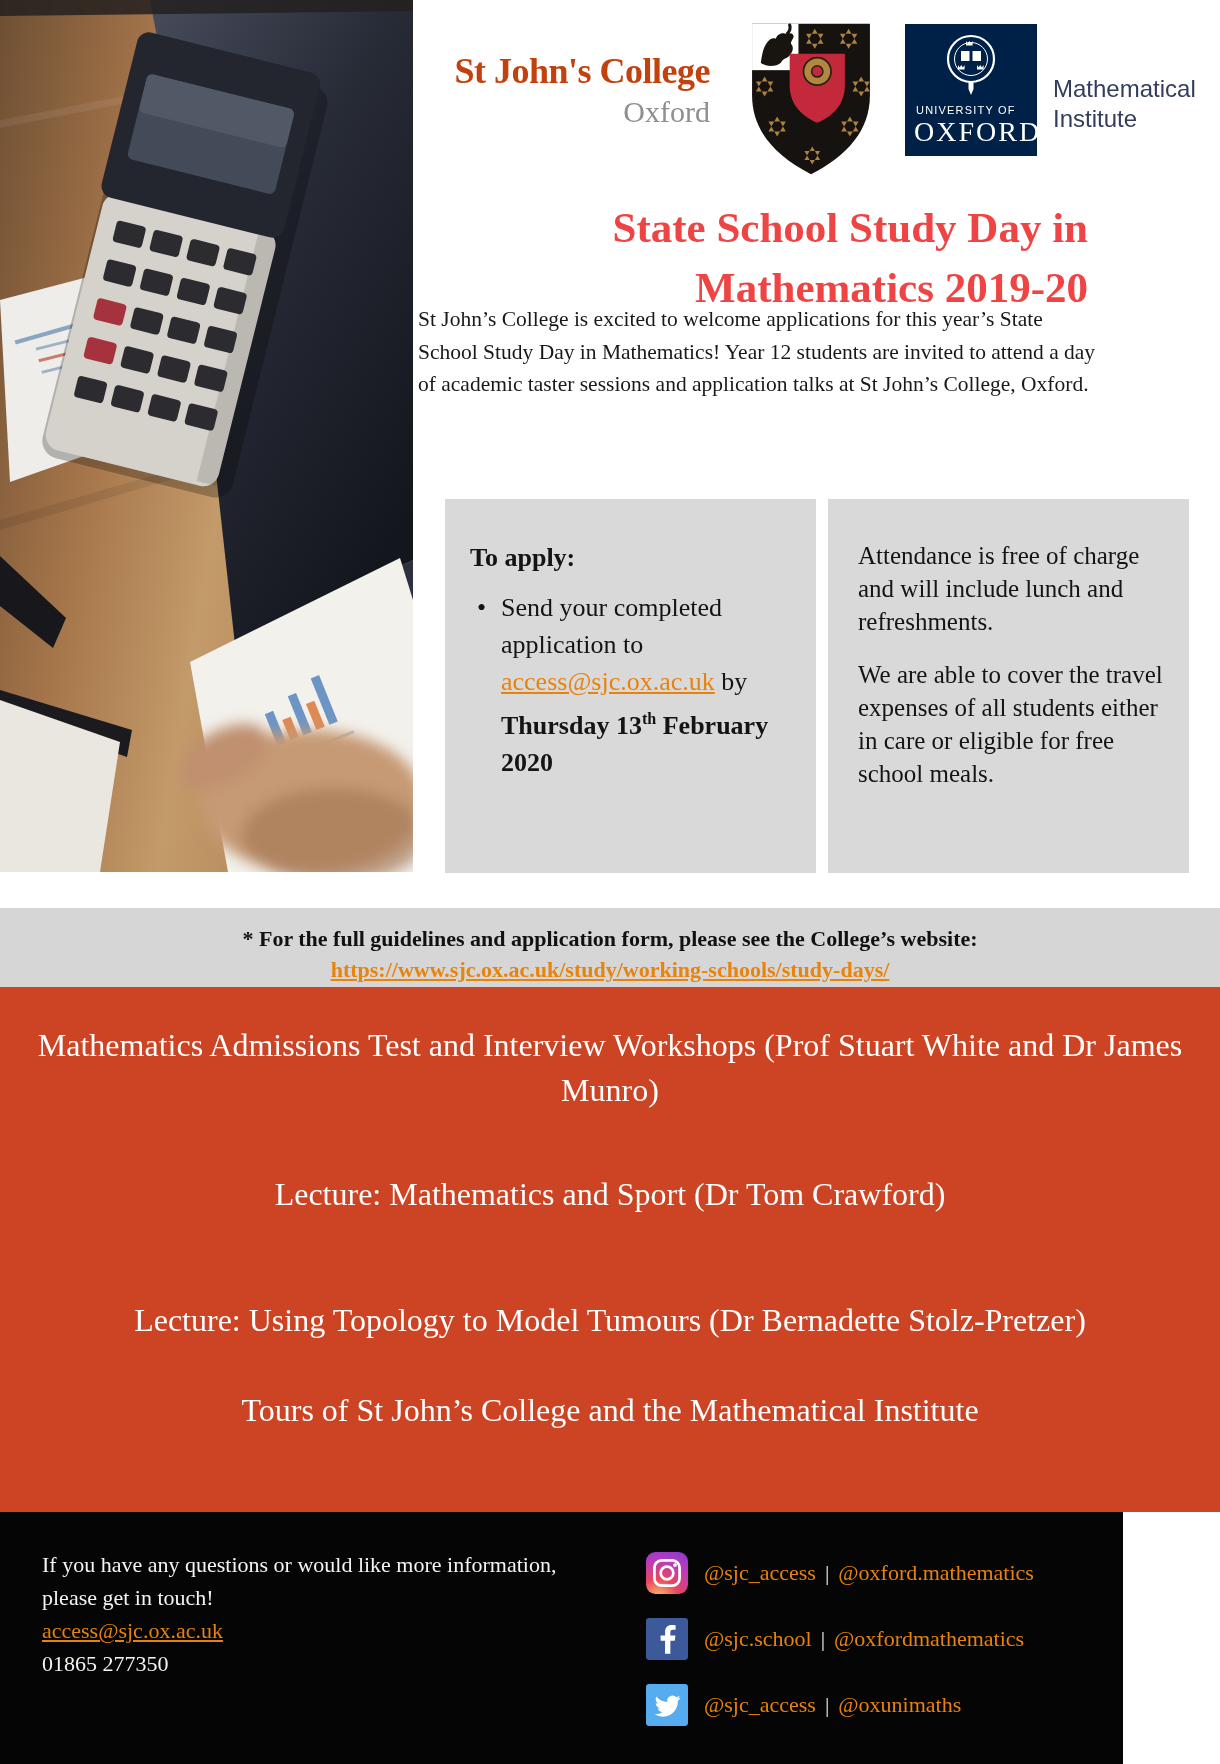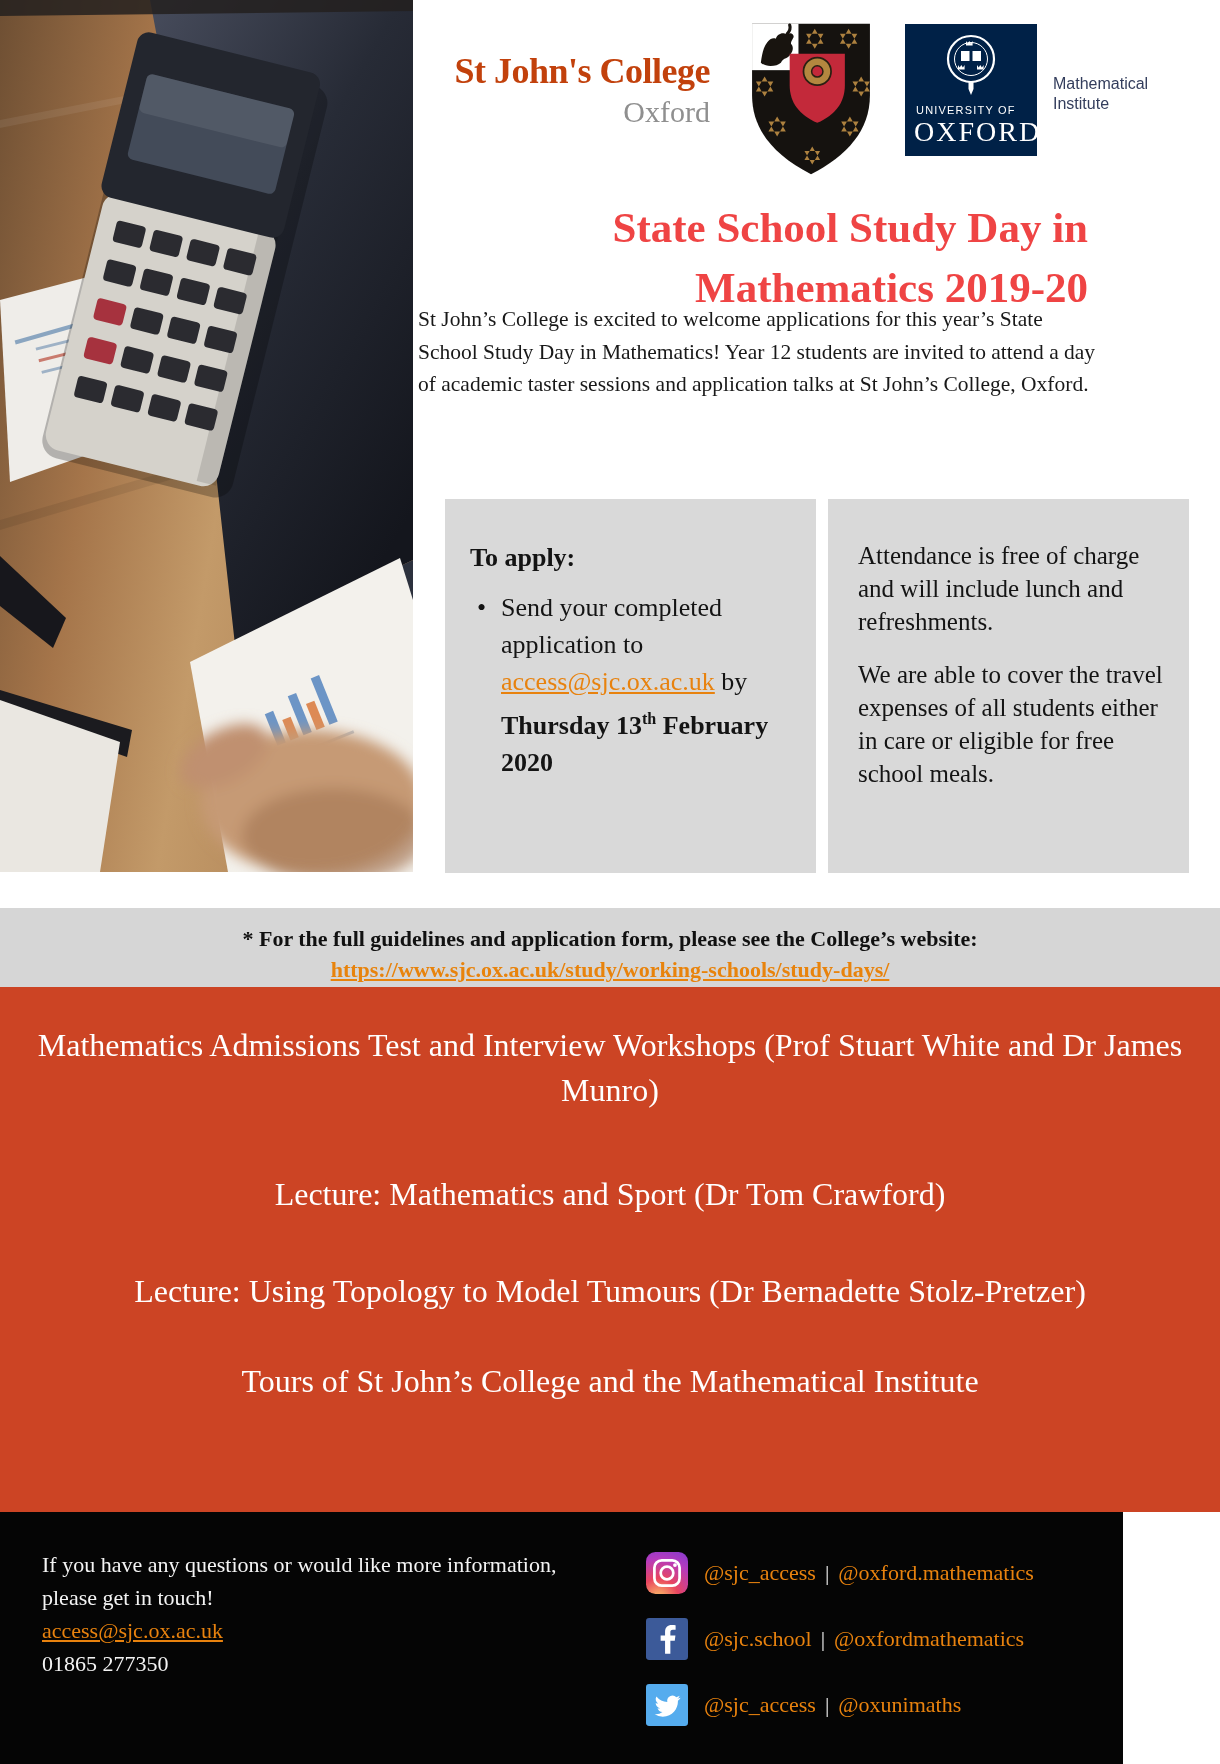--- a/index.html
+++ b/index.html
@@ -16,21 +16,21 @@
   .wordmark .college { font-weight: 700; font-size: 36px; line-height: 1.1; color: #c2410c; letter-spacing: -0.5px; }
   .wordmark .place  { font-size: 30px; line-height: 1.15; color: #8f8f8f; margin-top: 3px; }
 
   .crest { position: absolute; left: 748px; top: 20px; width: 126px; height: 158px; }
 
   .oxlogo { position: absolute; left: 905px; top: 24px; width: 132px; height: 132px; background: #002147; }
   .oxlogo .emblem { position: absolute; left: 50%; top: 5px; transform: translateX(-50%); }
   .oxlogo .uni { position: absolute; left: 11px; bottom: 40px; font-family: "Liberation Sans", sans-serif; font-size: 11px; letter-spacing: 1.2px; color: #ffffff; }
   .oxlogo .oxf { position: absolute; left: 9px; bottom: 8px; font-family: "Liberation Serif", serif; font-size: 28px; letter-spacing: 2px; color: #ffffff; }
 
-  .mathinst { position: absolute; left: 1053px; top: 74px; font-family: "Liberation Sans", sans-serif; font-size: 16px; line-height: 1.25; color: #333d5c; }
+  .mathinst { position: absolute; left: 1053px; top: 74px; font-family: "Liberation Sans", sans-serif; font-size: 24px; line-height: 1.25; color: #333d5c; }
 
   
   .title { position: absolute; left: 418px; top: 198px; width: 670px; text-align: right; font-weight: 700; font-size: 43px; line-height: 1.4; color: #ef4444; }
   .intro { position: absolute; left: 418px; top: 303px; width: 678px; font-size: 21.5px; line-height: 1.52; color: #191919; }
 
   
   .apply-box { position: absolute; left: 445px; top: 499px; width: 371px; height: 374px; background: #d9d9d9; padding: 44px 24px 0 25px; }
   .apply-box .heading { font-weight: 700; font-size: 26px; color: #141414; margin-bottom: 16px; }
   .apply-box .bullet-row { display: flex; font-size: 26px; line-height: 37px; color: #141414; }
   .apply-box .bullet { width: 24px; margin-left: 7px; flex: none; }
@@ -45,21 +45,21 @@
   .banner { position: absolute; left: 0; top: 908px; width: 1220px; height: 79px; background: #d6d6d6; text-align: center; padding-top: 18px; }
   .banner .note { font-weight: 700; font-size: 22px; color: #111111; }
   .banner .link { display: inline-block; margin-top: 5px; font-weight: 700; font-size: 22px; color: #e8830c; text-decoration: underline; }
 
   
   .sessions { position: absolute; left: 0; top: 987px; width: 1220px; height: 525px; background: #cc4424; color: #ffffff; text-align: center; }
   .sessions .heading { padding-top: 14px; font-weight: 700; font-size: 37px; }
   .session-item { font-size: 32px; line-height: 1.42; padding: 0 20px; }
   .session-item.s0 { margin-top: 36px; padding: 0 34px; }
   .session-item.s1 { margin-top: 58px; }
-  .session-item.s2 { margin-top: 52px; padding: 0 10px; }
+  .session-item.s2 { margin-top: 81px; padding: 0 10px; }
   .session-item.s3 { margin-top: 44px; }
 
   
   .footer { position: absolute; left: 0; top: 1512px; width: 1123px; height: 252px; background: #050505; }
   .footer-left { position: absolute; left: 42px; top: 36px; font-size: 22px; line-height: 33px; color: #f4f4f4; }
   .footer-left a { color: #e8820e; text-decoration: underline; }
   .social { position: absolute; left: 646px; top: 40px; }
   .social-row { display: flex; align-items: center; height: 42px; margin-bottom: 24px; }
   .social-row .sicon { width: 42px; height: 42px; flex: none; }
   .social-row .handles { margin-left: 16px; font-size: 22px; color: #e8820e; white-space: nowrap; }

